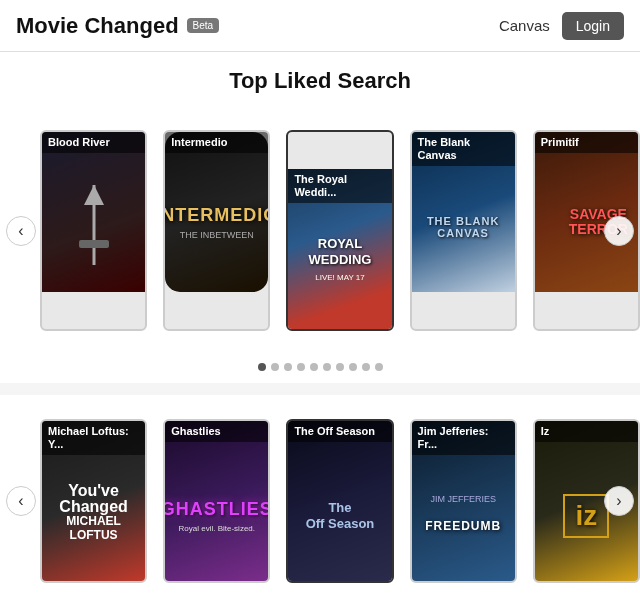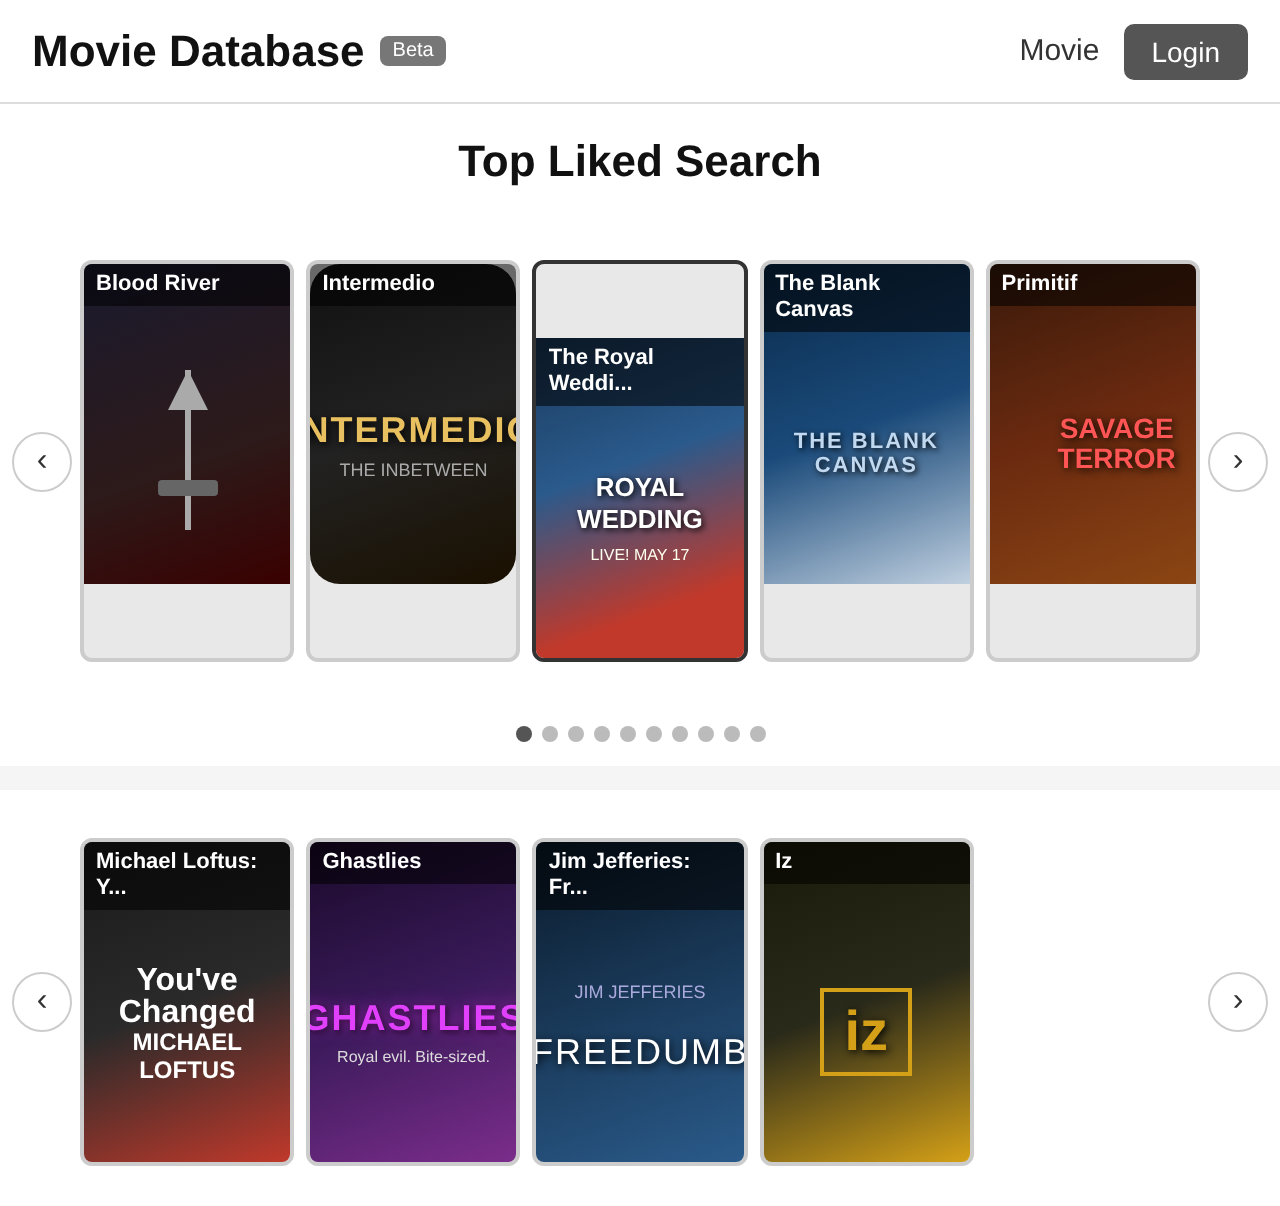--- a/index.html
+++ b/index.html
@@ -73,21 +73,21 @@
     }
 
     
     .carousel-wrapper {
       position: relative;
       background: #fff;
       padding: 10px 0;
     }
     .carousel-track {
       display: flex;
-      gap: 6px;
+      gap: 16px;
       padding: 14px 40px;
       overflow: hidden;
     }
     .movie-card {
       flex: 0 0 calc((640px - 80px - 24px) / 5);
       background: #e8e8e8;
       border-radius: 6px;
       overflow: hidden;
       position: relative;
       border: 2px solid #ccc;
@@ -183,25 +183,25 @@
 
     .section-bg {
       background: #fff;
     }
   </style>
 </head>
 <body>
 
 <header class="header">
   <div class="header-left">
-    <span class="header-title">Movie Database</span>
+    <span class="header-title">Movie Changed</span>
     <span class="beta-badge">Beta</span>
   </div>
   <div class="header-right">
-    <a class="search-link">Movie</a>
+    <a class="search-link">Canvas</a>
     <button class="login-btn">Login</button>
   </div>
 </header>
 
 <section class="section section-bg">
   <h2 class="section-title">Top Liked Search</h2>
   <div class="carousel-wrapper">
     <button class="carousel-btn left">‹</button>
     <div class="carousel-track">
 
@@ -291,27 +291,35 @@
       <div class="movie-card">
         <div class="poster-img-sim poster-ghastlies">
           <div class="movie-title-overlay">Ghastlies</div>
           <div style="margin-top:30px; text-align:center; padding:4px;">
             <div style="font-size:18px;font-weight:900;color:#e040fb;text-shadow:0 0 8px #9c27b0, 1px 1px 3px #000;letter-spacing:1px;">GHASTLIES</div>
             <div style="font-size:8px;color:#ddd;margin-top:4px;">Royal evil. Bite-sized.</div>
           </div>
         </div>
       </div>
 
+      <div class="movie-card selected">
+        <div class="poster-img-sim poster-off-season">
+          <div class="movie-title-overlay">The Off Season</div>
+          <div style="margin-top:30px; text-align:center; padding:4px;">
+            <div style="font-size:13px;font-weight:700;color:#aac4e8;line-height:1.2;">The<br>Off Season</div>
+          </div>
+        </div>
+      </div>
 
       <div class="movie-card">
         <div class="poster-img-sim poster-jim">
           <div class="movie-title-overlay">Jim Jefferies: Fr...</div>
           <div style="margin-top:25px; text-align:center; padding:4px;">
             <div style="font-size:9px;color:#aad;margin-bottom:15px;">JIM JEFFERIES</div>
-            <div style="font-size:18px;font-weight:400;color:#fff;text-shadow:1px 1px 4px #000;letter-spacing:1px;">FREEDUMB</div>
+            <div style="font-size:12px;font-weight:700;color:#fff;text-shadow:1px 1px 4px #000;letter-spacing:1px;">FREEDUMB</div>
           </div>
         </div>
       </div>
 
       <div class="movie-card">
         <div class="poster-img-sim poster-iz">
           <div class="movie-title-overlay">Iz</div>
           <div style="margin-top:30px; text-align:center; padding:4px;">
             <div style="font-size:28px;font-weight:900;color:#d4a017;text-shadow:1px 1px 4px #000; border:2px solid #d4a017; padding:4px 10px;">iz</div>
           </div>

